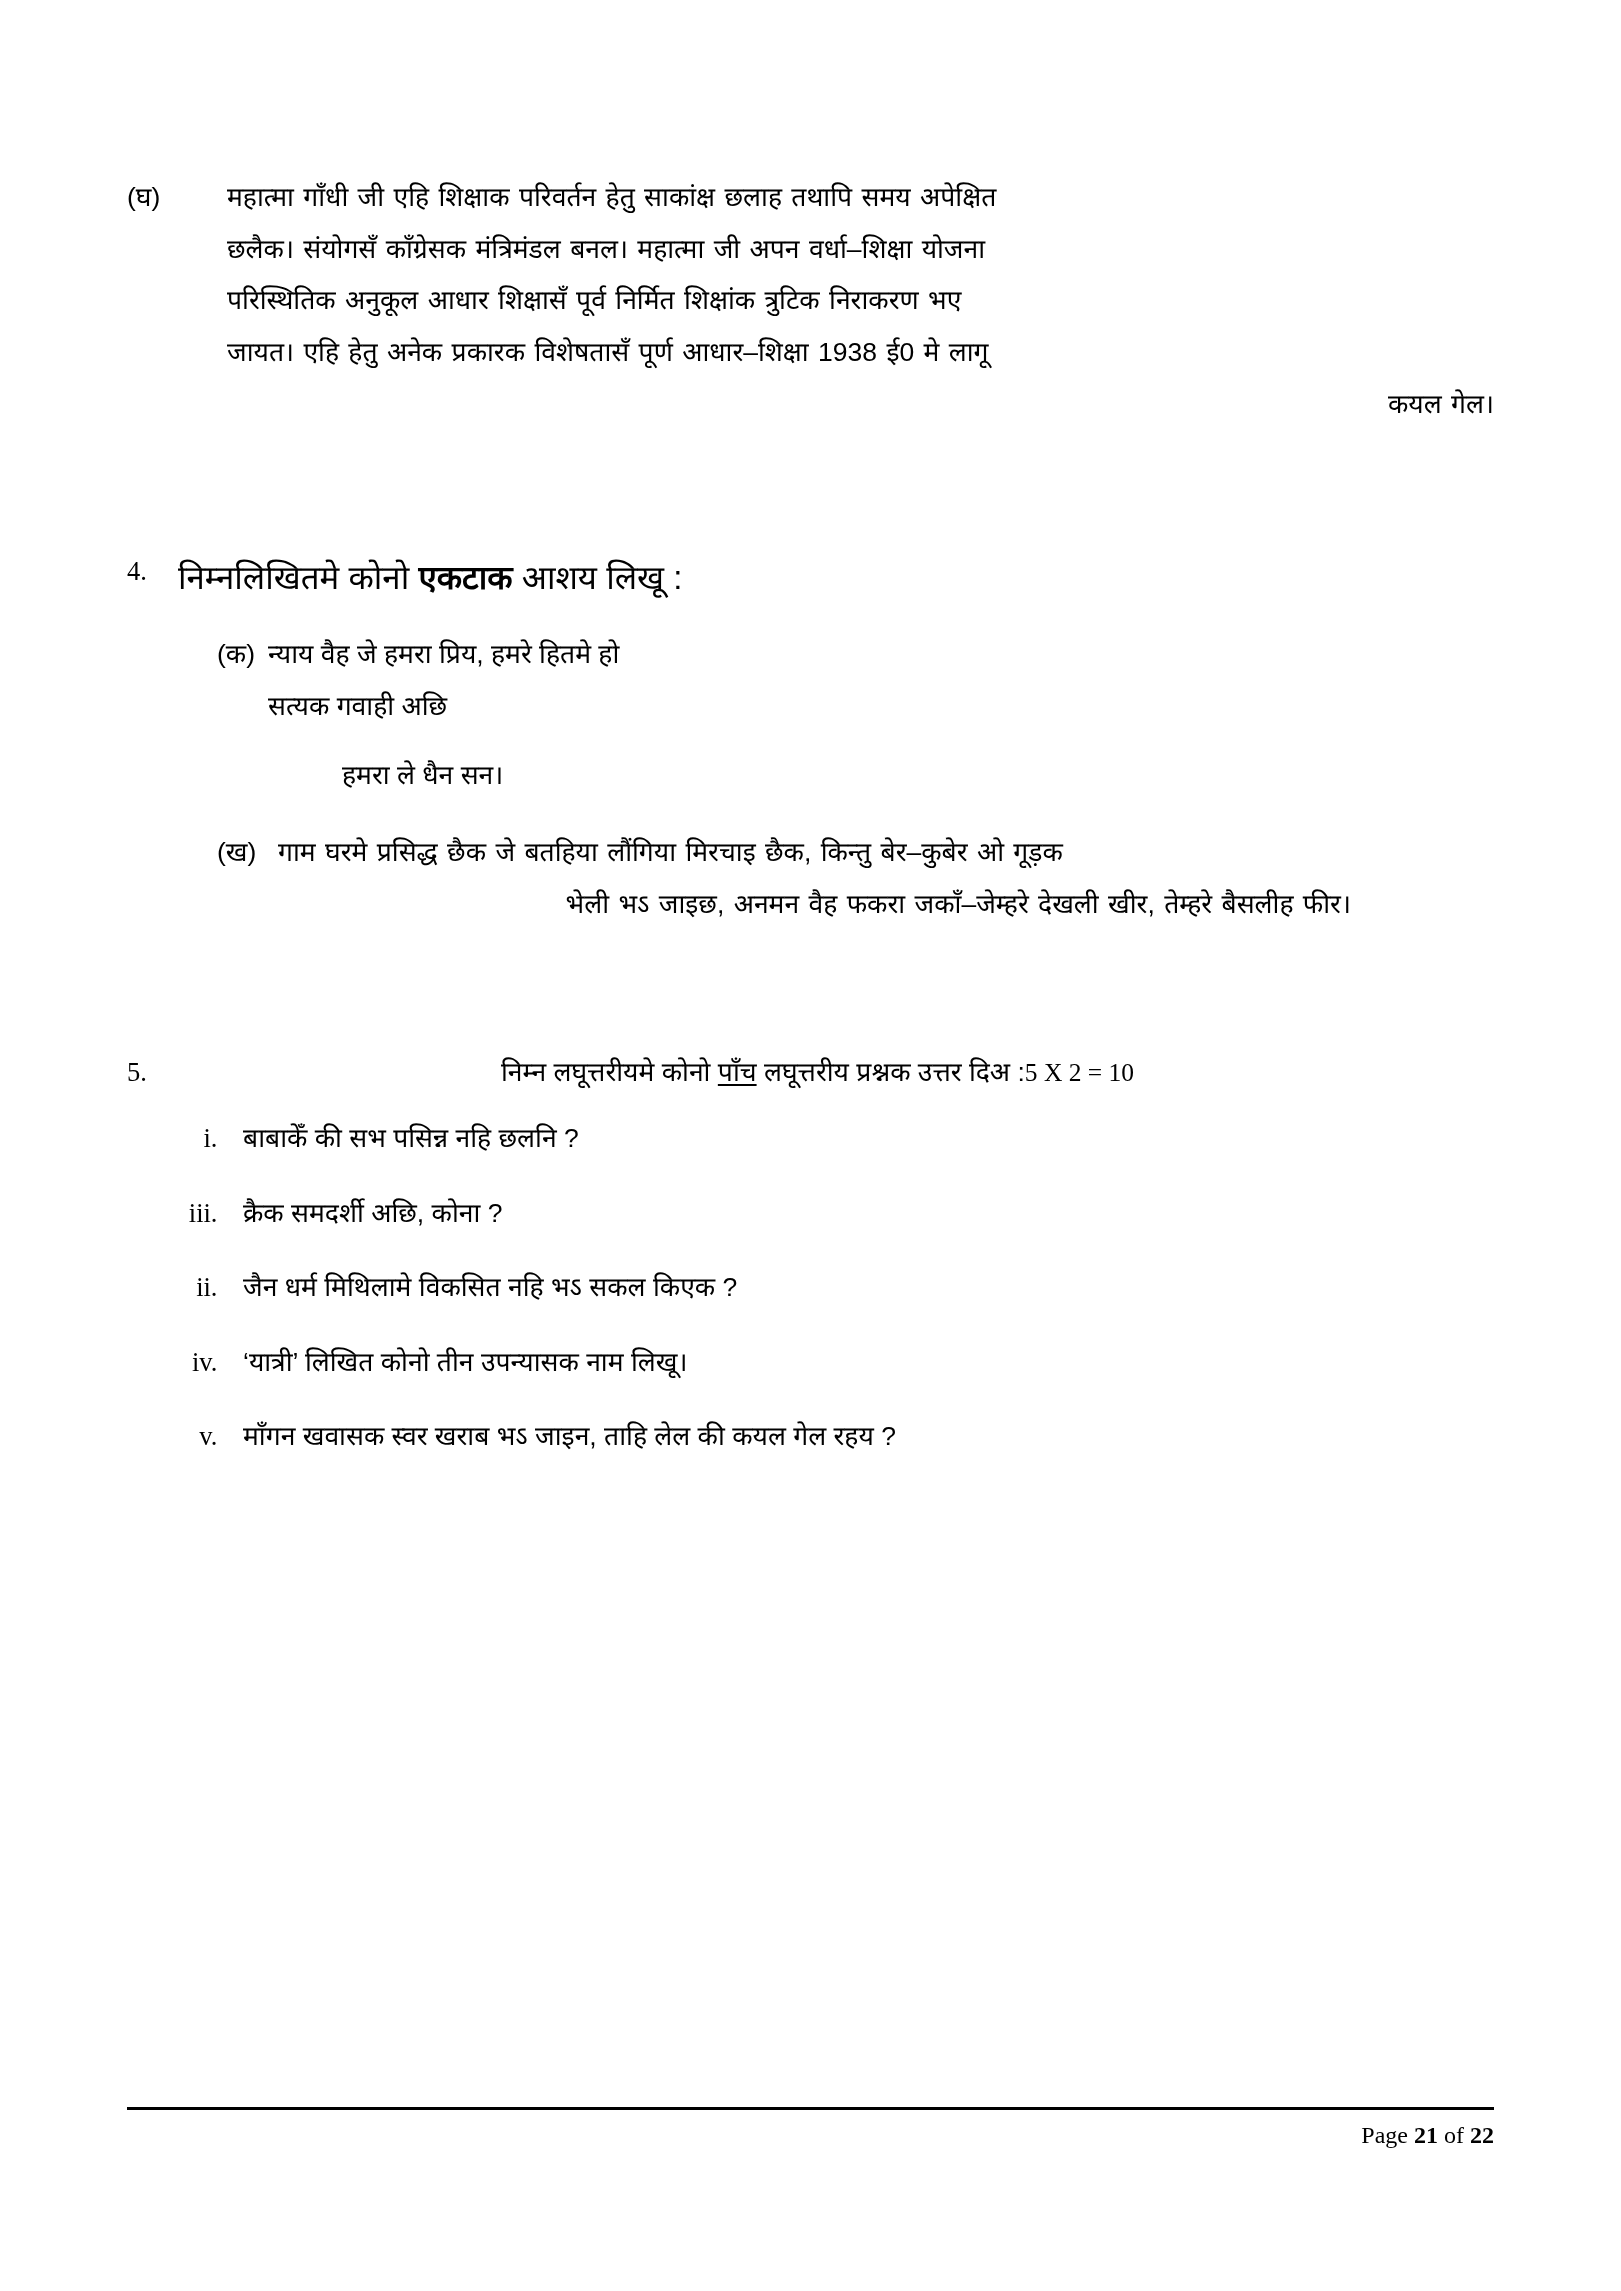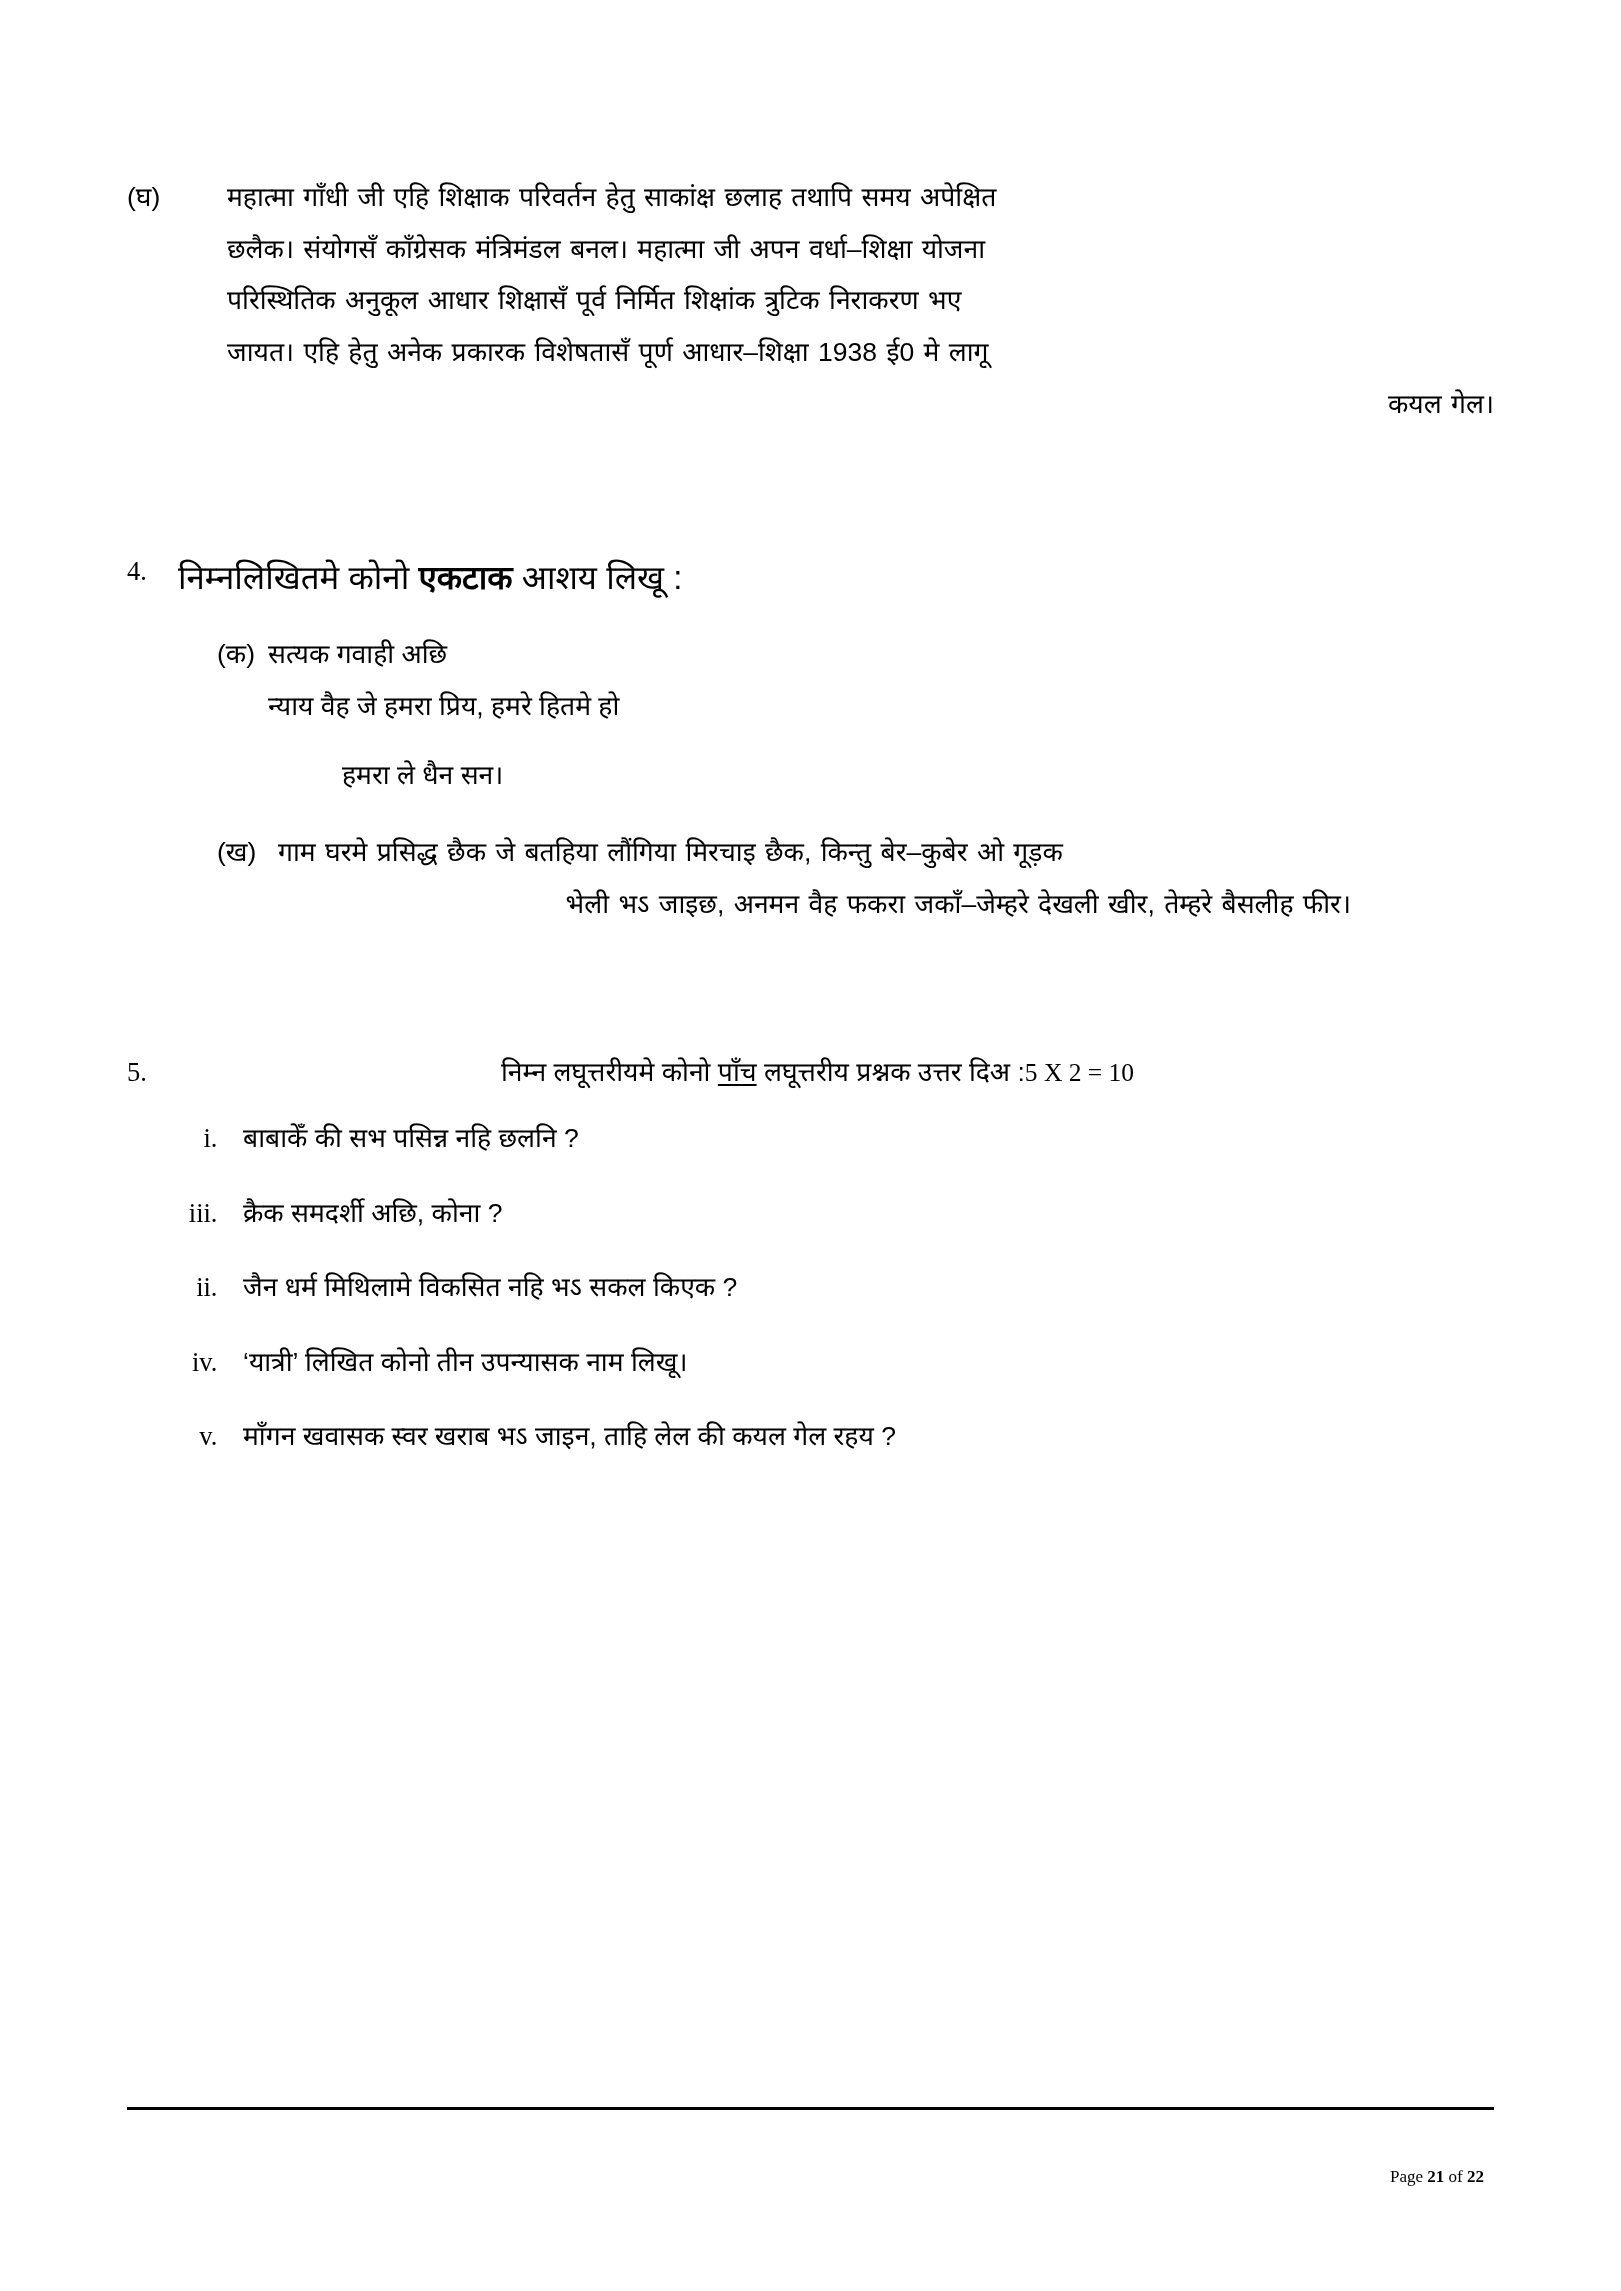--- a/index.html
+++ b/index.html
@@ -172,27 +172,26 @@
   .footer-rule {
     position: absolute;
     left: 127px;
     top: 2107px;
     width: 1367px;
     height: 2.9px;
     background: #000000;
   }
   .footer {
     position: absolute;
-    left: 117px;
+    left: 127px;
     top: 2122px;
     width: 1367px;
     text-align: right;
     font-family: "Liberation Serif", serif;
-    font-size: 17px;
-    margin-top: 45px;
+    font-size: 24px;
   }
   .footer .pg-num { font-weight: bold; }
 </style>
 </head>
 <body>
 
 <div class="page">
 
   <div class="content">
 
@@ -210,22 +209,22 @@
     <div class="gap-large"></div>
 
     <div class="qrow q4">
       <div class="num marker">4.</div>
       <div class="body">
         <div class="stem"><span>निम्नलिखितमे कोनो </span><span class="bold">एकटाक</span><span> आशय लिखू :</span></div>
 
         <div class="sub">
           <div class="smarker">(क)</div>
           <div class="sbody">
+            <div class="poemline">न्याय वैह जे हमरा प्रिय, हमरे हितमे हो</div>
             <div class="poemline">सत्यक गवाही अछि</div>
-            <div class="poemline">न्याय वैह जे हमरा प्रिय, हमरे हितमे हो</div>
             <div class="poemline indent-more" style="margin-top:17.6px;">हमरा ले धैन सन।</div>
           </div>
         </div>
 
         <div class="sub" style="margin-top:25.5px;">
           <div class="smarker">(ख)</div>
           <div class="sbody">
             <div class="para" style="width:1073px;">गाम घरमे प्रसिद्ध छैक जे बतहिया लौंगिया मिरचाइ छैक, किन्तु बेर–कुबेर ओ गूड़क</div>
             <div class="para lastline" style="width:1073px;">भेली भऽ जाइछ, अनमन वैह फकरा जकाँ–जेम्हरे देखली खीर, तेम्हरे बैसलीह फीर।</div>
           </div>

